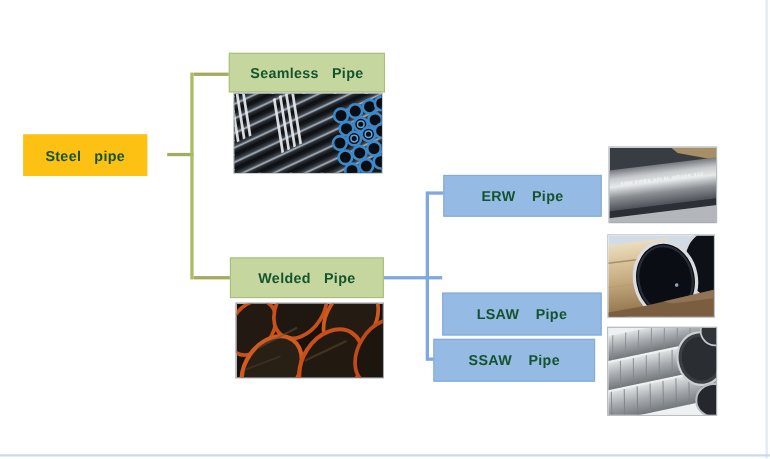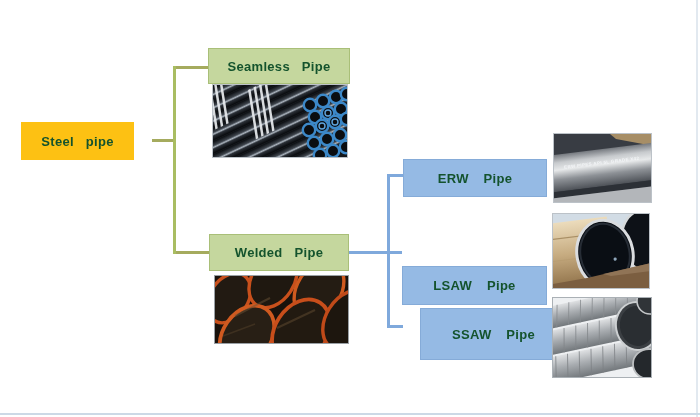--- a/index.html
+++ b/index.html
@@ -46,21 +46,21 @@
   </div>
   <div class="node node--cat" style="left:209px;top:234px;width:140px;height:37px;">
     <span>Welded Pipe</span>
   </div>
   <div class="node node--sub" style="left:403px;top:159px;width:144px;height:38px;">
     <span>ERW Pipe</span>
   </div>
   <div class="node node--sub" style="left:402px;top:232px;width:145px;height:39px;margin-top:34px;">
     <span>LSAW Pipe</span>
   </div>
-  <div class="node node--sub" style="left:420px;top:308px;width:147px;height:52px;">
+  <div class="node node--sub" style="left:394px;top:308px;width:147px;height:39px;">
     <span>SSAW Pipe</span>
   </div>
 
   <div class="photo" style="left:212px;top:84px;width:136px;height:74px;">
     <svg width="136" height="74" viewBox="0 0 136 74">
       <defs>
         <linearGradient id="g-pipe" x1="0" y1="0" x2="0" y2="1">
           <stop offset="0" stop-color="#0c0f13"></stop>
             <stop offset="0.35" stop-color="#3e444c"></stop>
           <stop offset="0.5" stop-color="#aab3bd"></stop>

